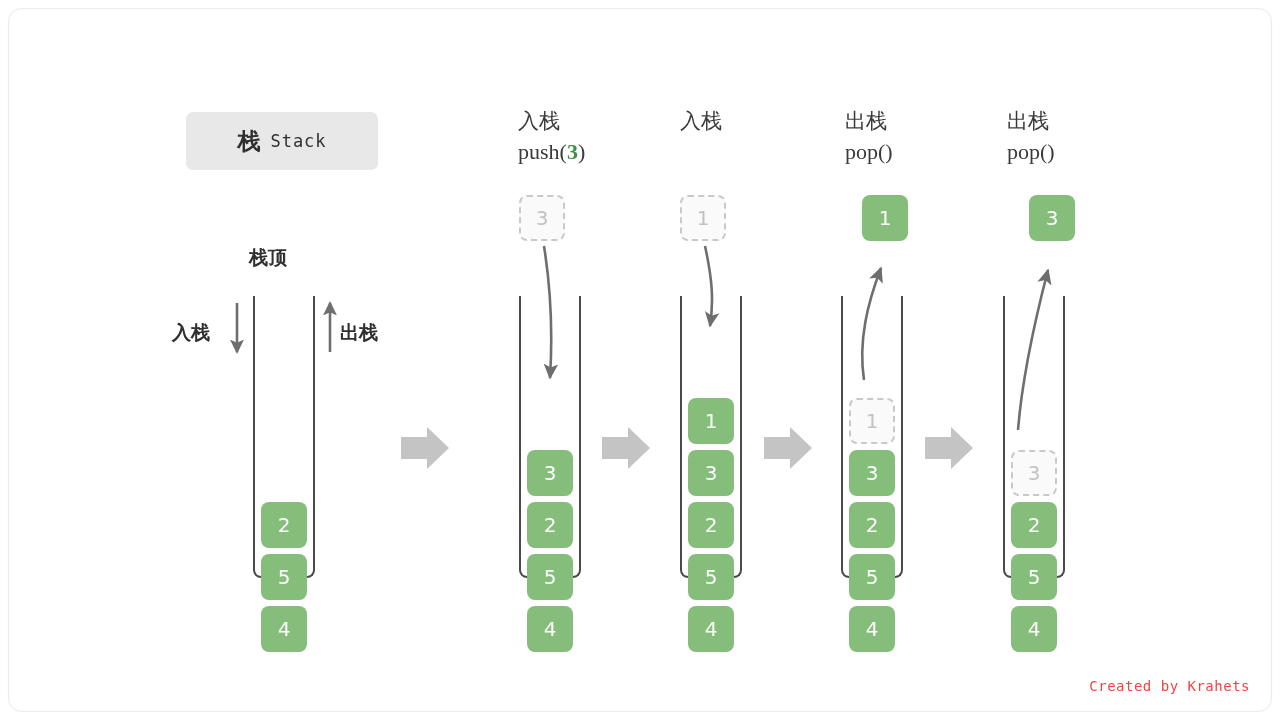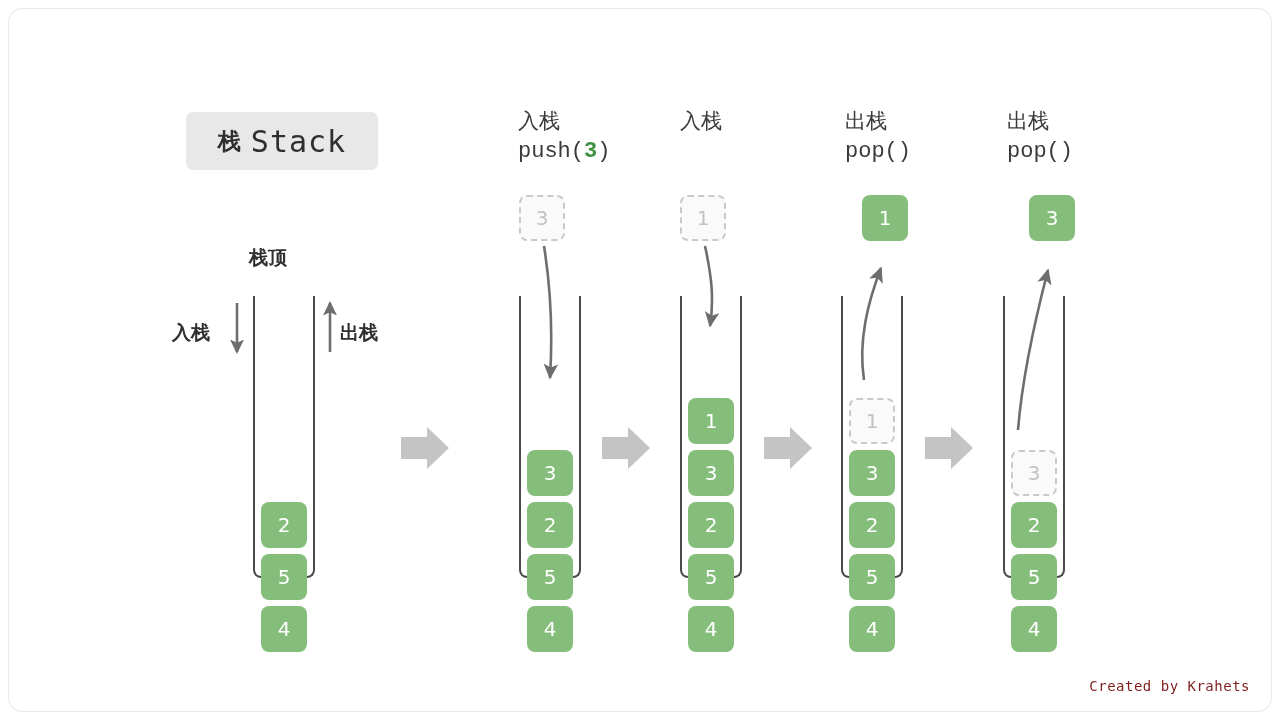--- a/index.html
+++ b/index.html
@@ -46,41 +46,41 @@
     justify-content: center;
     gap: 10px;
     color: #2f2f2f;
   }
   .title-cn {
     font-size: 23px;
     font-weight: bold;
     font-family: "DejaVu Sans", "Liberation Sans", sans-serif;
   }
   .title-en {
-    font-size: 30px;
+    font-size: 17px;
     font-family: "DejaVu Sans Mono", "Liberation Mono", monospace;
     letter-spacing: 1px;
   }
 
   
   .col-head {
     position: absolute;
     width: 180px;
     text-align: left;
     color: #3a3a3a;
   }
   .col-head .cn {
     font-size: 21px;
     font-family: "DejaVu Sans", "Liberation Sans", sans-serif;
     line-height: 30px;
     white-space: nowrap;
   }
   .col-head .code {
     font-size: 22px;
-    font-family: Liberation Mono, monospace;
+    font-family: Liberation Serif, serif;
     line-height: 32px;
     white-space: nowrap;
     letter-spacing: 0px;
   }
   .col-head .code .arg { color: #3f9142; font-weight: bold; }
 
   
   .stack {
     position: absolute;
     width: 62px;
@@ -163,21 +163,21 @@
     height: 720px;
     pointer-events: none;
   }
 
   .watermark {
     position: absolute;
     right: 30px;
     bottom: 26px;
     font-size: 14px;
     font-family: "DejaVu Sans Mono", "Liberation Mono", monospace;
-    color: #7f1d1d;
+    color: #ef4444;
     letter-spacing: 0.5px;
   }
 </style>
 </head>
 <body>
 
 <div id="canvas">
   <div class="card"></div>
 
   <div class="title-chip">

